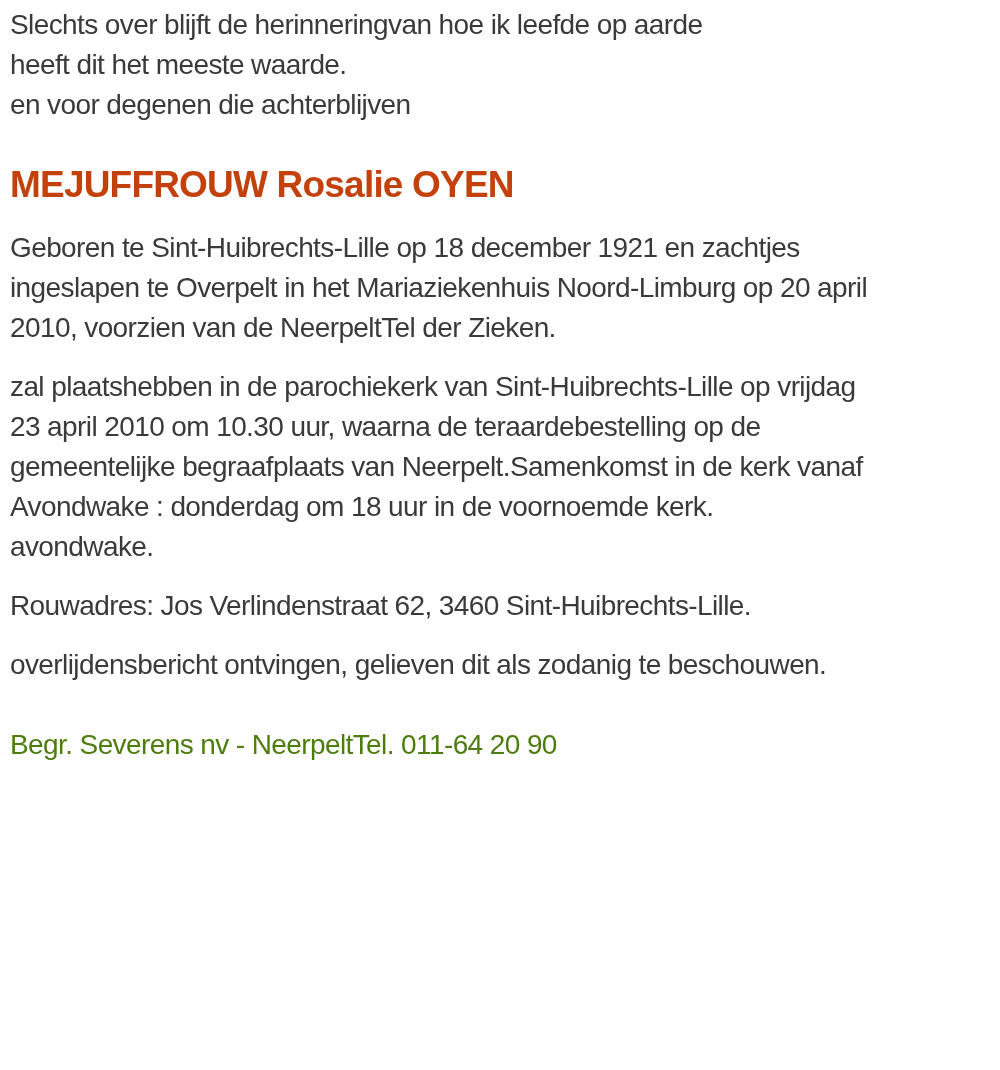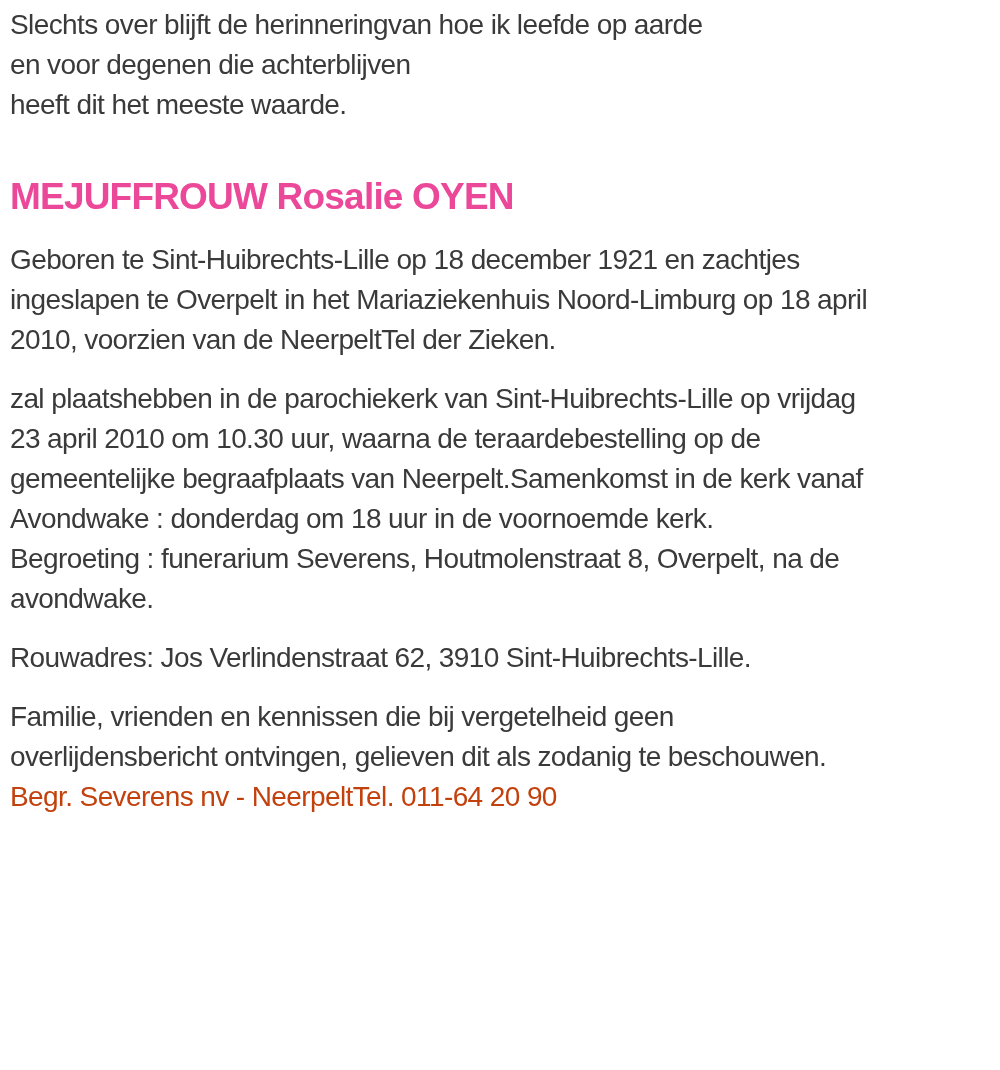--- a/index.html
+++ b/index.html
@@ -18,69 +18,68 @@
     font-family: "Liberation Sans", sans-serif;
     font-size: 28px;
     line-height: 40px;
     letter-spacing: -0.6px;
     color: #3a3a3a;
   }
   .line {
     white-space: nowrap;
   }
   .heading {
-    margin-top: 48px;
+    margin-top: 36px;
     font-size: 37px;
     line-height: 48px;
     font-weight: bold;
-    color: #ec4899;
+    color: #c2410c;
     letter-spacing: -0.8px;
     white-space: nowrap;
   }
   .subtitle {
     white-space: nowrap;
   }
   .para {
     margin-top: 19px;
   }
   .footer {
-    color: #c2410c;
+    margin-top: 40px;
+    color: #4d7c0f;
     white-space: nowrap;
   }
 </style>
 </head>
 <body>
 
 <div class="doc">
 
   <div class="para" style="margin-top:0">
     <div class="line">Slechts over blijft de herinneringvan hoe ik leefde op aarde</div>
+    <div class="line">heeft dit het meeste waarde.</div>
     <div class="line">en voor degenen die achterblijven</div>
-    <div class="line">heeft dit het meeste waarde.</div>
   </div>
 
   <div class="heading">MEJUFFROUW Rosalie OYEN</div>
 
   <div class="para">
     <div class="line">Geboren te Sint-Huibrechts-Lille op 18 december 1921 en zachtjes</div>
-    <div class="line">ingeslapen te Overpelt in het Mariaziekenhuis Noord-Limburg op 18 april</div>
+    <div class="line">ingeslapen te Overpelt in het Mariaziekenhuis Noord-Limburg op 20 april</div>
     <div class="line">2010, voorzien van de NeerpeltTel der Zieken.</div>
   </div>
 
   <div class="para">
     <div class="line">zal plaatshebben in de parochiekerk van Sint-Huibrechts-Lille op vrijdag</div>
     <div class="line">23 april 2010 om 10.30 uur, waarna de teraardebestelling op de</div>
     <div class="line">gemeentelijke begraafplaats van Neerpelt.Samenkomst in de kerk vanaf</div>
     <div class="line">Avondwake : donderdag om 18 uur in de voornoemde kerk.</div>
-    <div class="line">Begroeting : funerarium Severens, Houtmolenstraat 8, Overpelt, na de</div>
     <div class="line">avondwake.</div>
   </div>
 
-  <div class="para line">Rouwadres: Jos Verlindenstraat 62, 3910 Sint-Huibrechts-Lille.</div>
+  <div class="para line">Rouwadres: Jos Verlindenstraat 62, 3460 Sint-Huibrechts-Lille.</div>
 
   <div class="para">
-    <div class="line">Familie, vrienden en kennissen die bij vergetelheid geen</div>
     <div class="line">overlijdensbericht ontvingen, gelieven dit als zodanig te beschouwen.</div>
   </div>
 
   <div class="footer">Begr. Severens nv - NeerpeltTel. 011-64 20 90</div>
 
 </div>
 
 </body></html>

